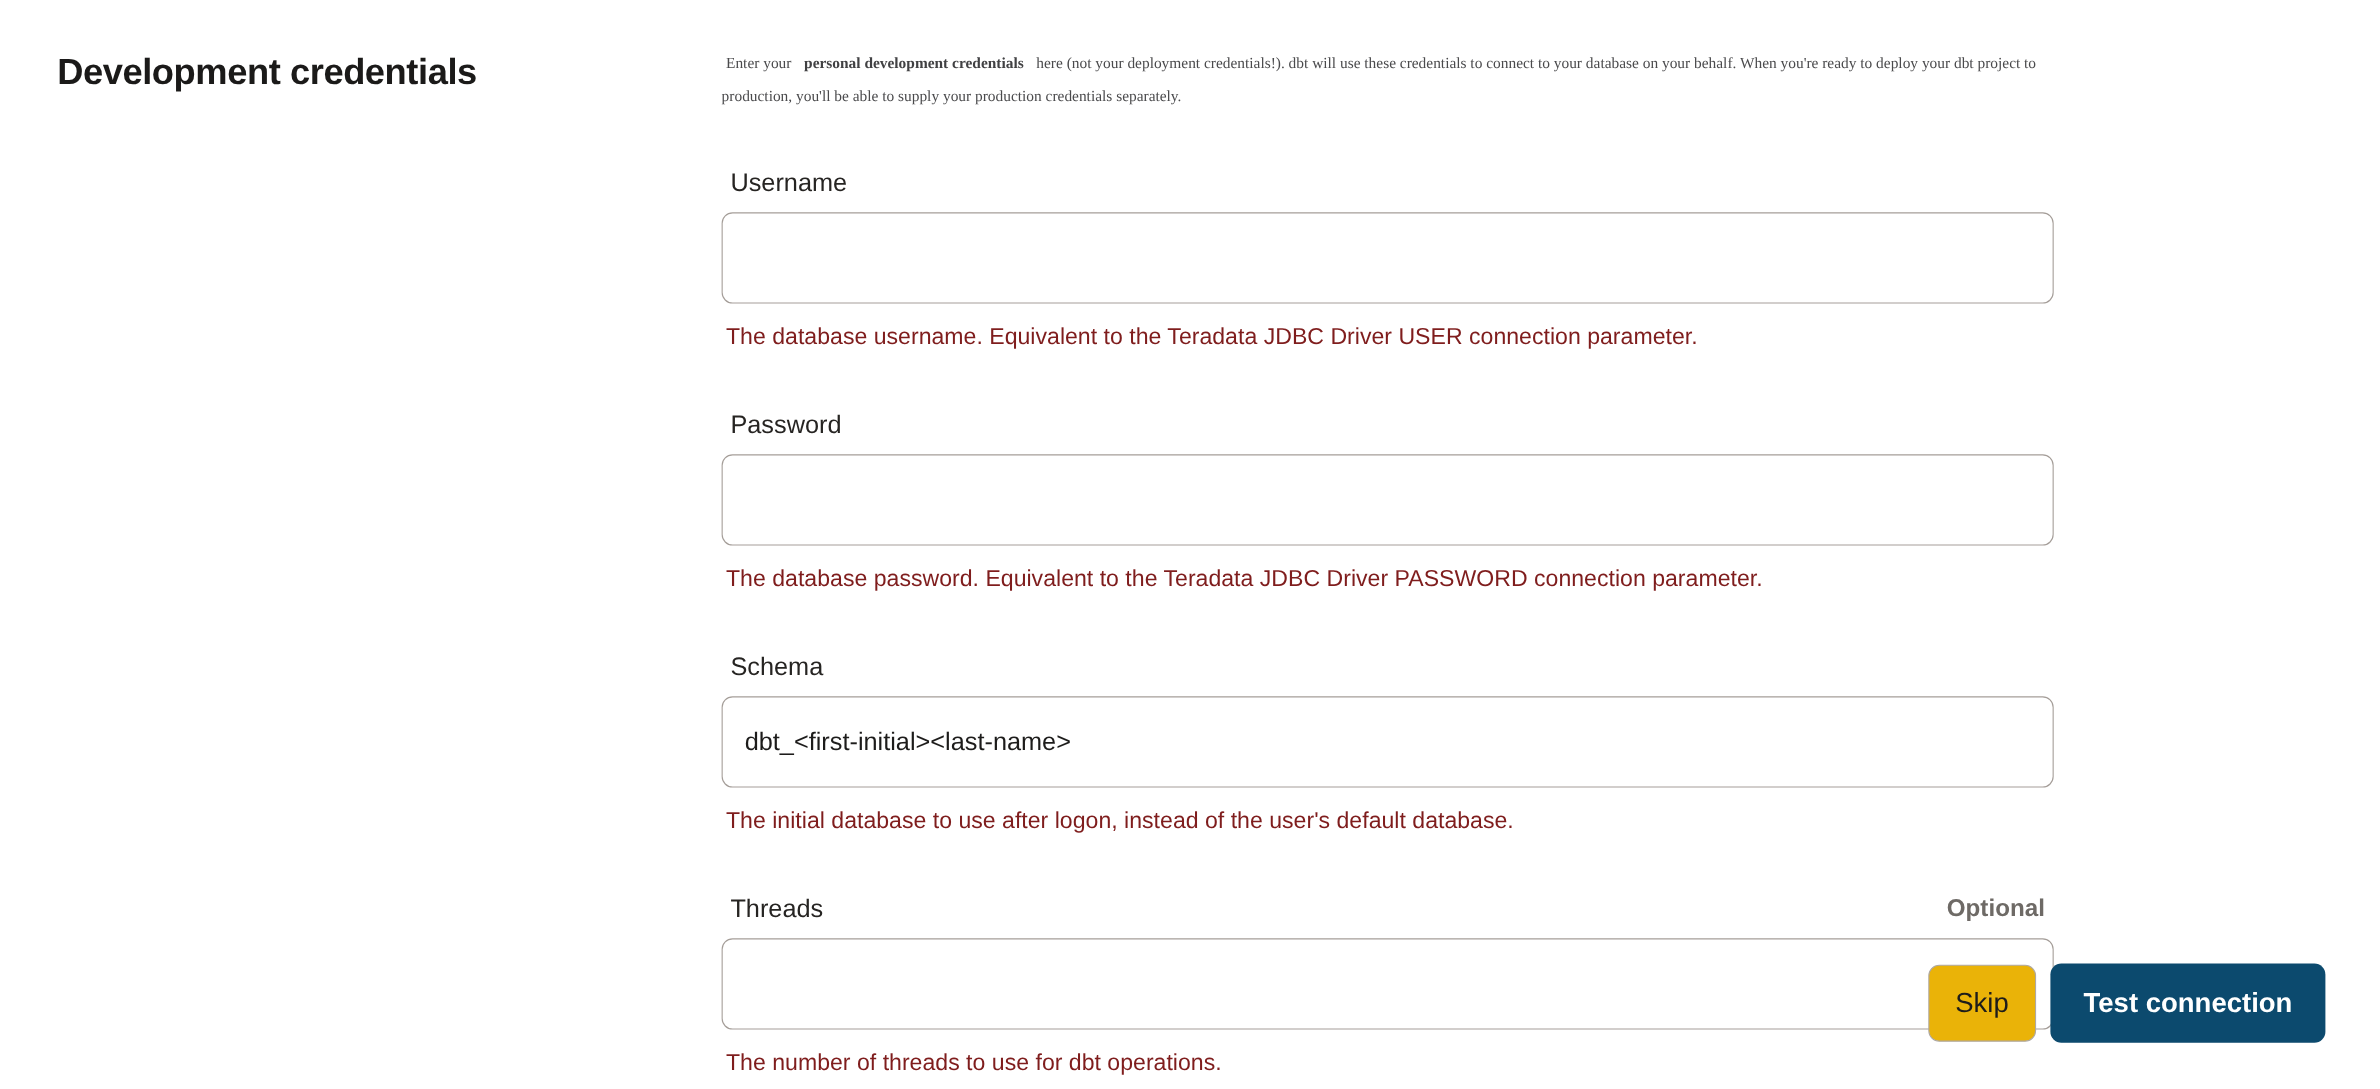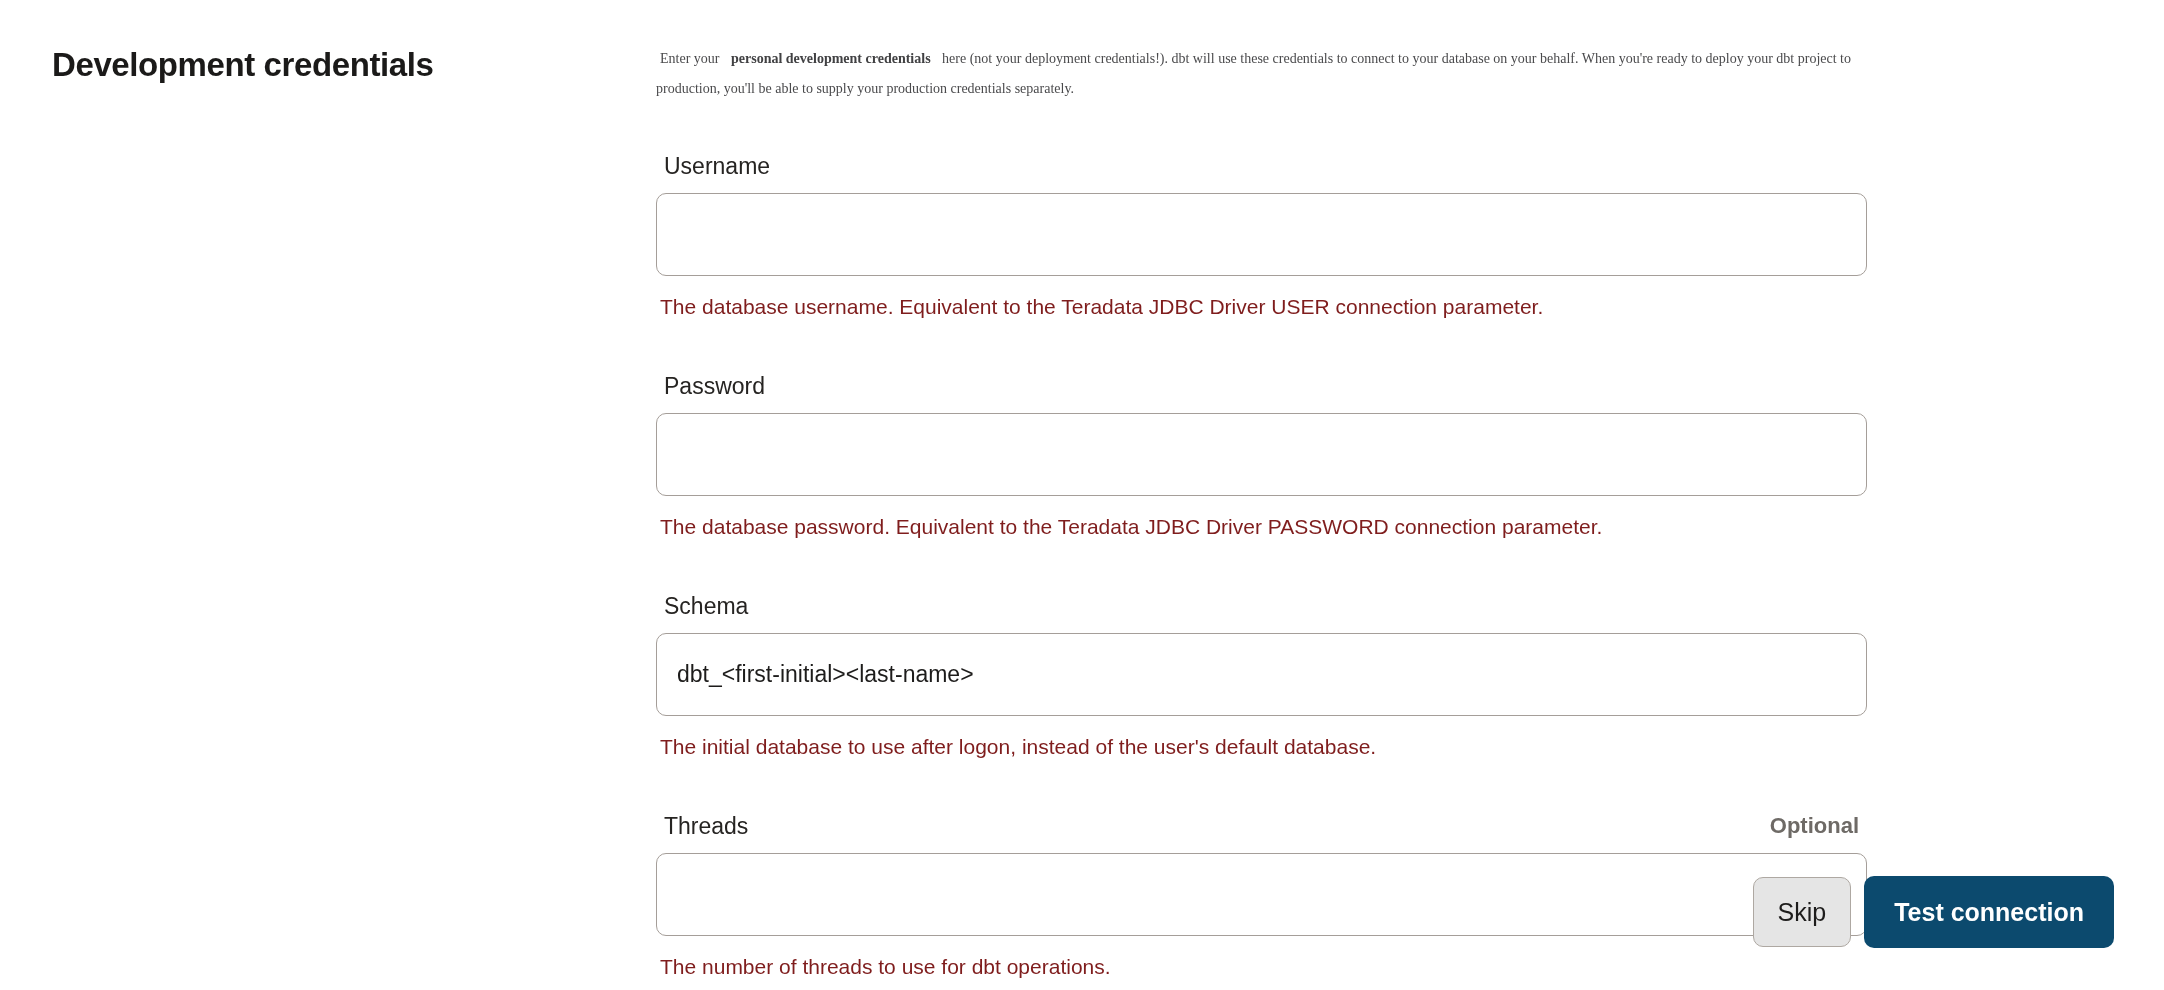--- a/index.html
+++ b/index.html
@@ -85,21 +85,21 @@
     display: inline-flex;
     align-items: center;
     justify-content: center;
     border-radius: 10px;
     font-family: "Liberation Sans", "DejaVu Sans", sans-serif;
     cursor: pointer;
   }
   .btn-secondary {
     height: 70px;
     padding: 0 24px;
-    background: #e5e5e5;
+    background: #eab308;
     border: 1.5px solid #aea8a2;
     font-size: 25px;
     font-weight: 500;
     color: #1d1c1b;
   }
   .btn-primary {
     height: 72px;
     padding: 0 30px;
     background: #0c4a6e;
     border: none;

